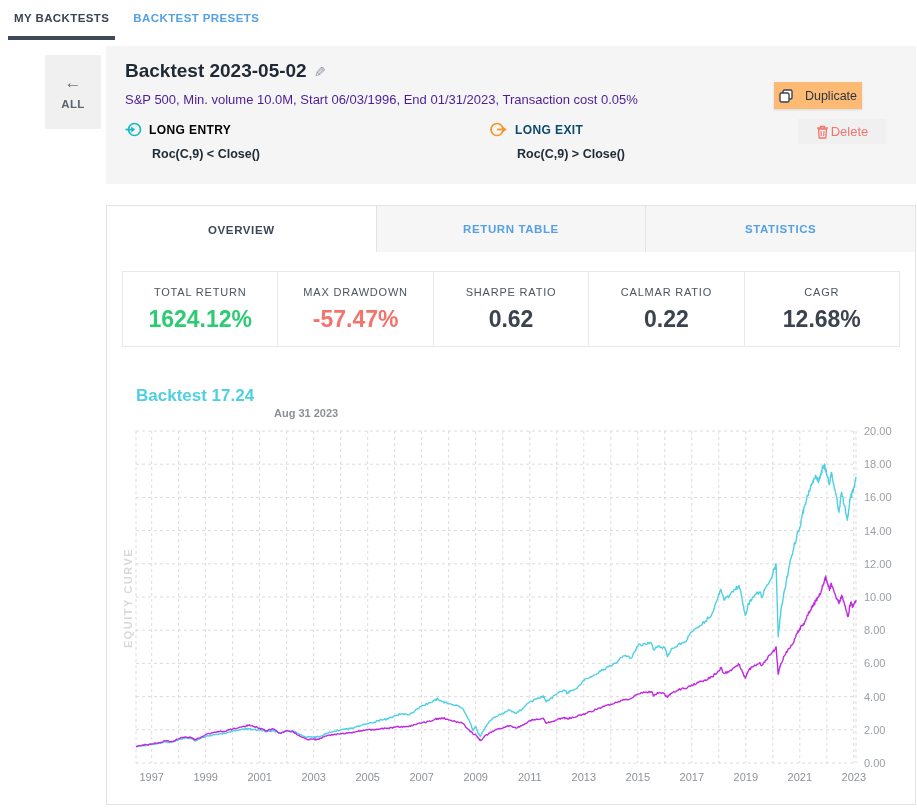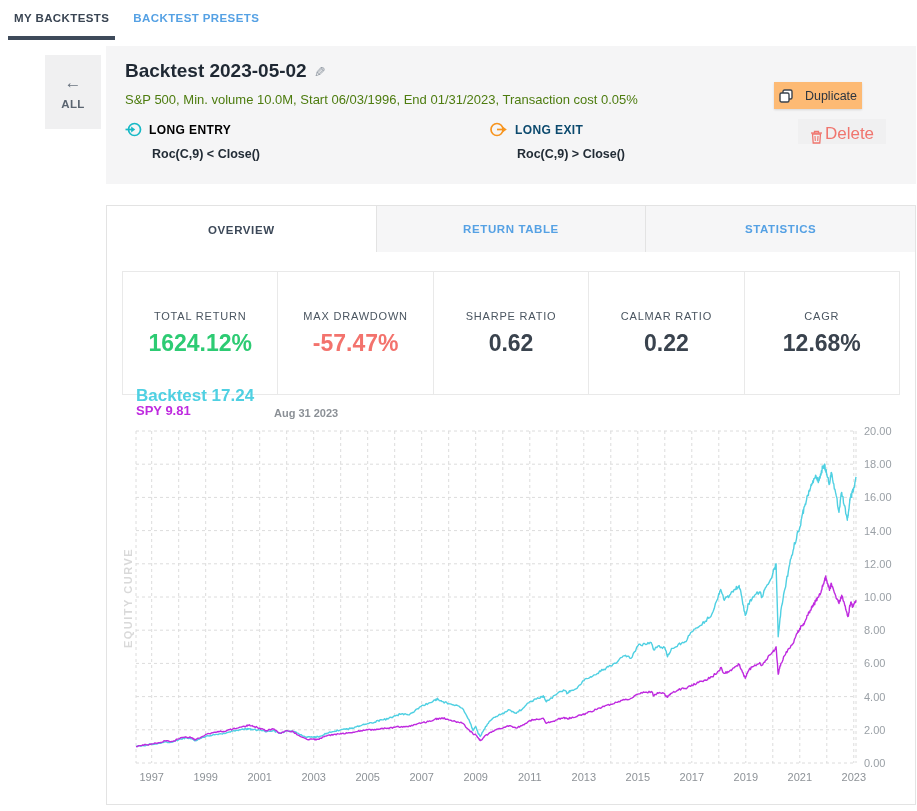--- a/index.html
+++ b/index.html
@@ -13,44 +13,44 @@
 
   
   .all-btn{position:absolute;left:45px;top:55px;width:56px;height:74px;background:#f0f0f1;display:flex;flex-direction:column;align-items:center;justify-content:center;cursor:pointer;}
   .all-btn .arrow{font-size:17px;color:#6a7480;line-height:1;}
   .all-btn .lbl{font-size:11.5px;font-weight:bold;color:#5a6470;margin-top:7px;letter-spacing:.4px;}
 
   
   .header-card{position:absolute;left:106px;top:46px;width:810px;height:138px;background:#f5f5f6;}
   .bt-title{position:absolute;left:19px;top:14px;font-size:19px;font-weight:bold;color:#1f2833;}
   .edit-icon{font-size:14px;color:#8b949e;margin-left:7px;font-weight:normal;cursor:pointer;display:inline-block;transform:scaleX(-1);}
-  .bt-subtitle{position:absolute;left:19px;top:46px;font-size:13px;color:#4d7c0f;}
+  .bt-subtitle{position:absolute;left:19px;top:46px;font-size:13px;color:#4c1d95;}
 
   .rule-block{position:absolute;top:75px;}
   .rule-block.entry{left:19px;}
   .rule-block.exit{left:384px;}
   .rule-head{display:flex;align-items:center;gap:7px;font-size:12px;font-weight:bold;letter-spacing:.4px;}
   .rule-head.entry-c{color:#000000;}
   .rule-head.exit-c{color:#0c4a6e;}
   .rule-expr{margin:9px 0 0 27px;font-size:12.5px;font-weight:bold;color:#222c36;}
 
   .dup-btn{position:absolute;left:668px;top:36px;width:88px;height:27px;background:#fdba74;box-shadow:0 1px 2px rgba(0,0,0,.12);display:flex;align-items:center;justify-content:center;gap:12px;font-size:12.5px;color:#2b3540;cursor:pointer;}
-  .del-btn{position:absolute;left:692px;top:73px;width:88px;height:25px;background:#f0f0f1;display:flex;align-items:flex-end;justify-content:center;gap:2px;font-size:17px;color:#f0756e;cursor:pointer;}
+  .del-btn{position:absolute;left:692px;top:73px;width:88px;height:25px;background:#f0f0f1;display:flex;align-items:center;justify-content:center;gap:2px;font-size:13px;color:#f0756e;cursor:pointer;}
 
   
   .tabs-row{position:absolute;left:106px;top:205px;width:810px;height:48px;display:flex;}
   .tab{flex:1;display:flex;align-items:center;justify-content:center;font-size:11.5px;font-weight:bold;letter-spacing:.6px;box-sizing:border-box;cursor:pointer;}
   .tab.active{background:#fff;color:#3c4858;border:1px solid #e3e3e3;border-bottom:none;}
   .tab.inactive{background:#f6f6f7;color:#55a1e4;border:1px solid #e3e3e3;border-left:none;}
 
   
   .content-card{position:absolute;left:106px;top:252px;width:810px;height:553px;background:#fff;border:1px solid #e3e3e3;border-top:none;box-sizing:border-box;}
 
   
-  .stats-row{position:absolute;left:15px;top:19px;width:778px;height:124px;display:flex;}
+  .stats-row{position:absolute;left:15px;top:19px;width:778px;height:76px;display:flex;}
   .stat-cell{flex:1;border:1px solid #e9e9e9;border-left:none;display:flex;flex-direction:column;align-items:center;justify-content:center;box-sizing:border-box;}
   .stat-cell:first-child{border-left:1px solid #e9e9e9;}
   .stat-label{font-size:11px;color:#4a5560;letter-spacing:.8px;}
   .stat-value{font-size:23px;font-weight:bold;color:#3a434e;margin-top:8px;}
   .stat-value.green{color:#2dcb73;text-align:center;}
   .stat-value.red{color:#f3736d;}
 
   
   .chart-wrap{position:absolute;left:10px;top:136px;width:792px;height:410px;}
   .legend{position:relative;height:37px;padding-left:19px;box-sizing:border-box;}
@@ -157,21 +157,20 @@
     <div class="stat-cell">
       <div class="stat-label">CAGR</div>
       <div class="stat-value">12.68%</div>
     </div>
   </div>
 
   <div class="chart-wrap">
     <div class="equity-label">EQUITY CURVE</div>
     <div class="legend">
       <div class="l1" style="color: rgb(79, 208, 226);">Backtest 17.24</div>
-      <div class="l2" style="color: rgb(191, 43, 223);">SPY 9.81</div>
       <div class="dt">Aug 31 2023</div>
     </div>
     <svg id="equity-svg" width="792" height="368">
         <line x1="19" y1="338.0" x2="739" y2="338.0" stroke="#dcdcdc" stroke-width="1" stroke-dasharray="3,3"></line>
         <text x="747" y="342.0" font-size="11" fill="#9aa0a6">0.00</text>
         <line x1="19" y1="304.8" x2="739" y2="304.8" stroke="#dcdcdc" stroke-width="1" stroke-dasharray="3,3"></line>
         <text x="747" y="308.8" font-size="11" fill="#9aa0a6">2.00</text>
         <line x1="19" y1="271.6" x2="739" y2="271.6" stroke="#dcdcdc" stroke-width="1" stroke-dasharray="3,3"></line>
         <text x="747" y="275.6" font-size="11" fill="#9aa0a6">4.00</text>
         <line x1="19" y1="238.4" x2="739" y2="238.4" stroke="#dcdcdc" stroke-width="1" stroke-dasharray="3,3"></line>

